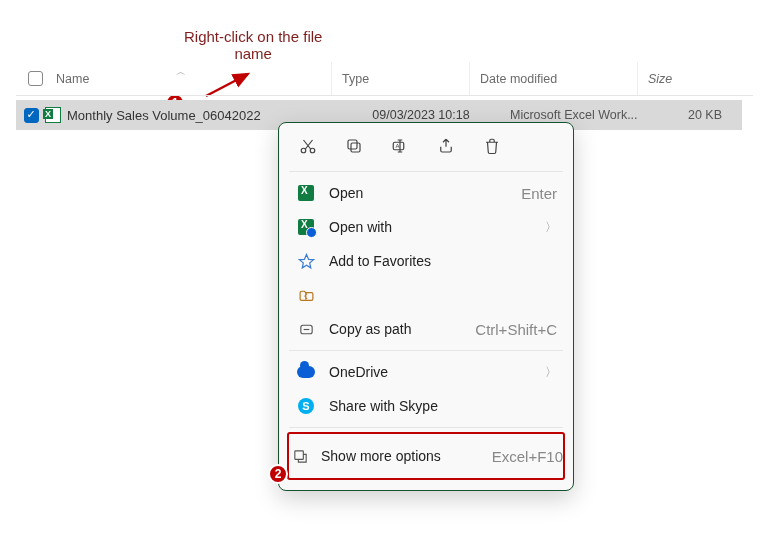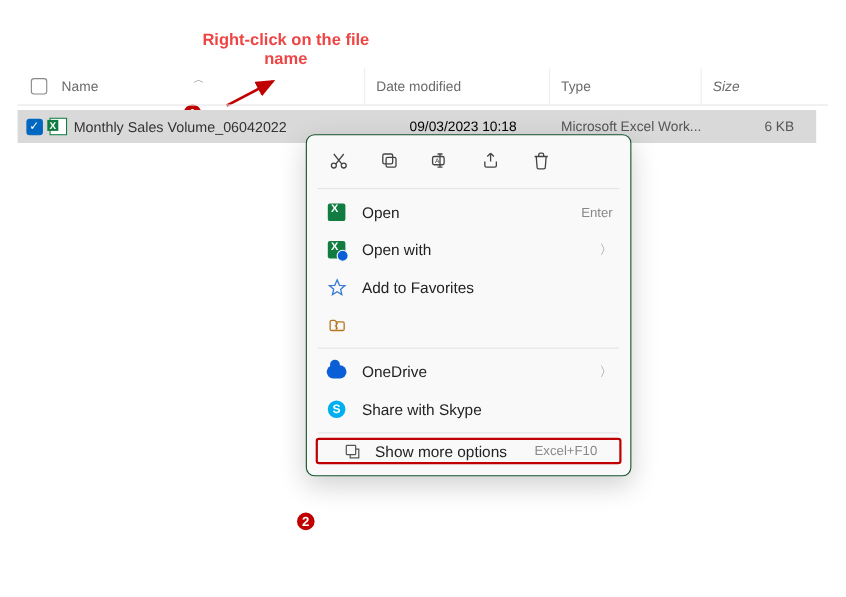--- a/index.html
+++ b/index.html
@@ -40,36 +40,36 @@
   .hname .checkbox { position:absolute; left:12px; top:9px; }
   .sort-up { position:absolute; left:160px; top:3px; font-size:10px; color:#888; }
 
   .file-row {
     position:absolute; top:100px; left:16px; right:27px;
     height:30px; display:flex; align-items:center;
     background:#d9d9d9; color:#333; font-size:13px;
   }
   .fcell { padding-left:10px; height:100%; display:flex; align-items:center; }
   .fname { width:316px; padding-left:8px; gap:6px; }
-  .fdate { width:168px; color:#000000; font-size:12.5px; justify-content:center; }
+  .fdate { width:168px; color:#404040; font-size:12.5px; justify-content:center; }
   .ftype { width:138px; color:#555; font-size:12.5px; padding-left:10px;text-align:center; }
   .fsize { flex:1; color:#555; font-size:12.5px; justify-content:flex-end; padding-right:20px; }
   .excel-icon {
     width:16px; height:16px; display:inline-block; position:relative;
     background:#fff; border:1px solid #107c41;
   }
   .excel-icon::after {
     content:"X"; position:absolute; left:-3px; top:1px;
     background:#107c41; color:#fff; font-size:9px; font-weight:bold;
     width:10px; height:10px; line-height:10px; text-align:center;
   }
 
   
   .annot-text {
-    position:absolute; left:184px; top:28px; color:#ef4444; font-weight:bold;
+    position:absolute; left:184px; top:28px; color:#7f1d1d; font-weight:normal;
     font-size:15px; text-align:center; line-height:17px;
   }
   .annot-arrow {
     position:absolute; left:204px; top:70px; width:52px; height:28px;
   }
   .annot-arrow svg { overflow:visible; }
   .badge {
     width:20px; height:20px; border-radius:50%; background:#c00000; color:#fff;
     font-weight:bold; font-size:12px; display:flex; align-items:center; justify-content:center;
     position:absolute; border:2px solid #fff;
@@ -88,24 +88,24 @@
     display:flex; gap:24px; padding:6px 18px 10px 18px;
   }
   .ctx-iconbar .ibtn { width:22px; height:22px; display:flex; align-items:center; justify-content:center; color:#444; }
   .sep { height:1px; background:#e4e4e4; margin:4px 10px; }
   .mi {
     display:flex; align-items:center; height:34px; padding:0 16px;
     color:#222; font-size:14px; position:relative;
   }
   .mi .mico { width:22px; display:flex; align-items:center; justify-content:center; margin-right:12px; color:#555; }
   .mi .mlabel { flex:1; }
-  .mi .mhint { color:#888; font-size:12px; }
+  .mi .mhint { color:#888; font-size:15px; }
   .mi .chev { color:#888; font-size:12px; }
   .mi.highlight {
-    border:2.5px solid #c00000; border-radius:3px; margin:2px 8px; padding:0 20px; height:24px;align-items:center;
+    border:2.5px solid #c00000; border-radius:3px; margin:2px 8px; padding:0 0; height:48px;align-items:center;
   }
   .mi.highlight .mico{ margin-right:10px; }
 
   .ico-excel-sm {
     width:16px;height:16px;background:#107c41;border-radius:2px;position:relative;
   }
   .ico-excel-sm::after{content:"X";color:#fff;font-size:10px;font-weight:bold;position:absolute;left:3px;top:0;}
   .ico-excel-sh {
     width:16px;height:16px;background:#107c41;border-radius:2px;position:relative;
   }
@@ -131,40 +131,40 @@
 </div>
 <div class="badge badge1">1</div>
 <div class="badge badge2">2</div>
 
 <div class="header-row">
   <div class="hcell hname">
     <span class="checkbox"></span>
     <span>Name</span>
     <span class="sort-up">︿</span>
   </div>
+  <div class="hcell htype">
+      <span>Type</span>
+    </div>
   <div class="hcell hdate">
       <span>Date modified</span>
-    </div>
-  <div class="hcell htype">
-      <span>Type</span>
     </div>
   <div class="hcell hsize">
       <span>Size</span>
     </div>
 </div>
 
 <div class="file-row">
   <div class="fcell fname">
     <span class="checkbox checked"></span>
     <span class="excel-icon"></span>
     <span>Monthly Sales Volume_06042022</span>
   </div>
   <div class="fcell fdate">09/03/2023 10:18</div>
   <div class="fcell ftype">Microsoft Excel Work...</div>
-  <div class="fcell fsize">6 KB</div>
+  <div class="fcell fsize">20 KB</div>
 </div>
 
 <div class="ctx">
   <div class="ctx-iconbar">
     <span class="ibtn">
         <svg width="18" height="18" viewBox="0 0 24 24" fill="none" stroke="currentColor" stroke-width="1.6">
           <circle cx="6" cy="18" r="3"></circle>
           <circle cx="18" cy="18" r="3"></circle>
           <path d="M8.5 16 18 4M15.5 16 6 4"></path>
         </svg>
@@ -219,20 +219,30 @@
     <span class="mlabel">Add to Favorites</span>
   </div>
   <div class="mi">
     <span class="mico">
         <svg width="17" height="17" viewBox="0 0 24 24" fill="none" stroke="#b8761f" stroke-width="1.7">
           <path d="M3 8a2 2 0 0 1 2-2h4l2 2h8a2 2 0 0 1 2 2v7a2 2 0 0 1-2 2H5a2 2 0 0 1-2-2z"></path>
           <path d="M11 8v10M11 10h2M11 13h-2M11 16h2"></path>
         </svg>
       </span>
   </div>
+  <div class="mi">
+    <span class="mico">
+        <svg width="17" height="17" viewBox="0 0 24 24" fill="none" stroke="currentColor" stroke-width="1.6">
+          <rect x="4" y="6" width="16" height="12" rx="3"></rect>
+          <path d="M8 12h8"></path>
+        </svg>
+      </span>
+    <span class="mlabel">Copy as path</span>
+    <span class="mhint">Ctrl+Shift+C</span>
+  </div>
 
   <div class="sep"></div>
 
   <div class="mi">
     <span class="mico">
         <span class="cloud"></span>
       </span>
     <span class="mlabel">OneDrive</span>
     <span class="chev">〉</span>
   </div>

